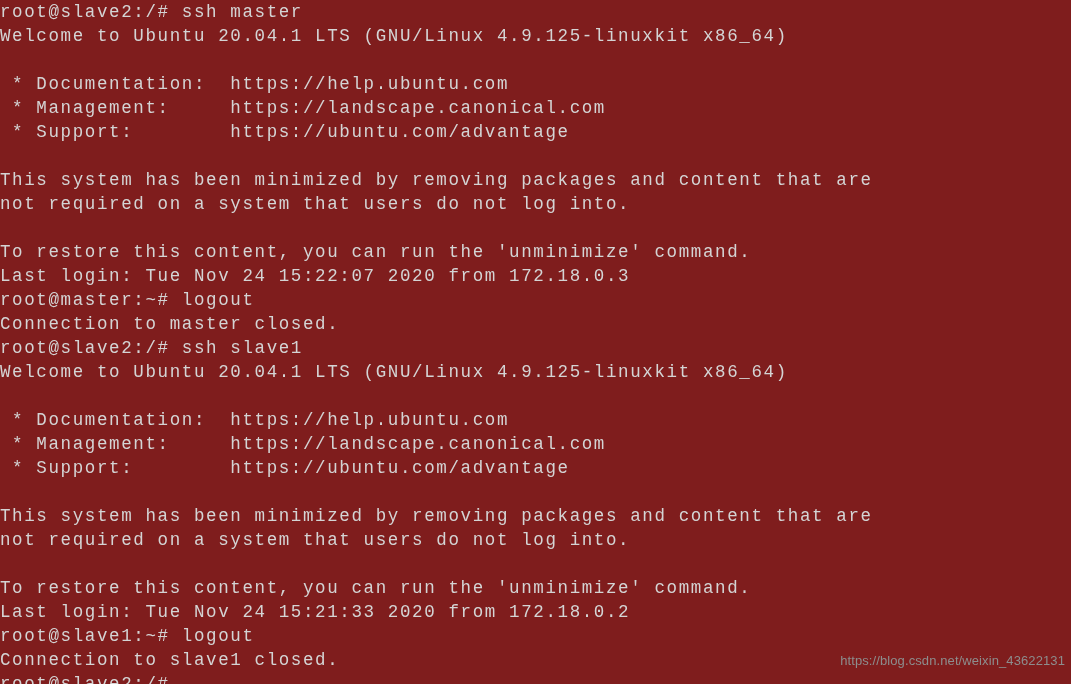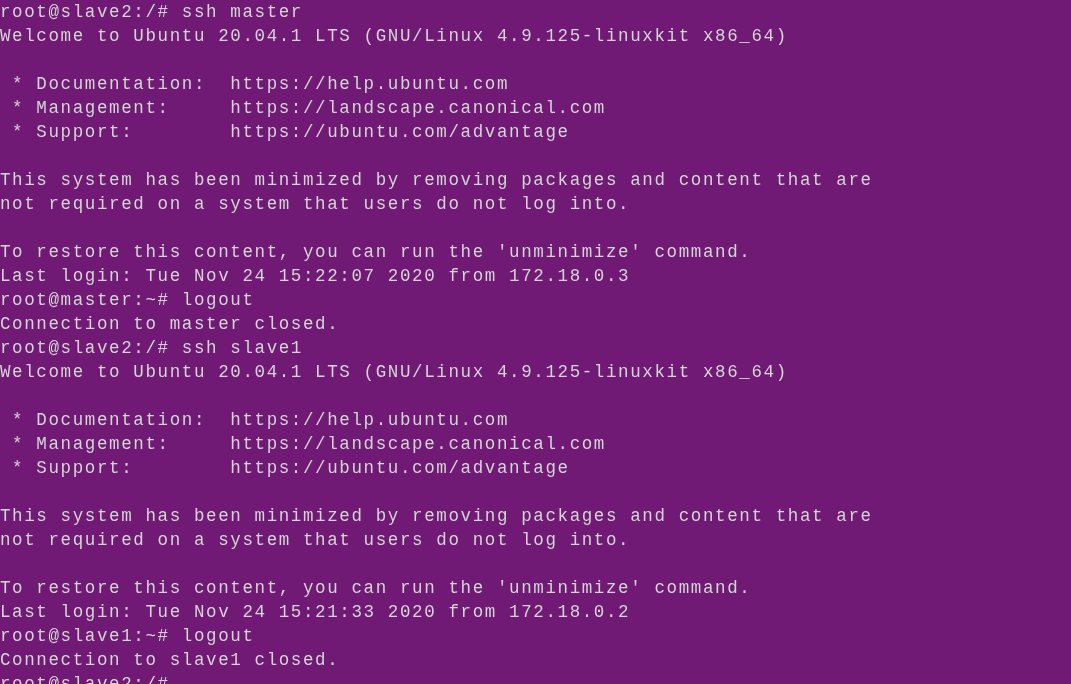--- a/index.html
+++ b/index.html
@@ -5,21 +5,21 @@
 <style>
   html, body {
     margin: 0;
     padding: 0;
     background: #0c0c0c;
   }
   #screen {
     position: relative;
     width: 1071px;
     height: 684px;
-    background: #701a75;
+    background: #7f1d1d;
     overflow: hidden;
   }
   #terminal {
     position: absolute;
     left: 0px;
     top: 0px;
     width: 1071px;
     font-family: "Liberation Mono", "DejaVu Sans Mono", monospace;
     font-size: 17.5px;
     line-height: 24px;
@@ -47,13 +47,14 @@
     letter-spacing: 0.1px;
     white-space: pre;
     pointer-events: none;
   }
 </style>
 </head>
 <body>
 
 <div id="screen">
   <div id="terminal" style="letter-spacing: 1.618px;"><div class="line">root@slave2:/# ssh master</div><div class="line">Welcome to Ubuntu 20.04.1 LTS (GNU/Linux 4.9.125-linuxkit x86_64)</div><div class="line blank"></div><div class="line"> * Documentation:  https://help.ubuntu.com</div><div class="line"> * Management:     https://landscape.canonical.com</div><div class="line"> * Support:        https://ubuntu.com/advantage</div><div class="line blank"></div><div class="line">This system has been minimized by removing packages and content that are</div><div class="line">not required on a system that users do not log into.</div><div class="line blank"></div><div class="line">To restore this content, you can run the 'unminimize' command.</div><div class="line">Last login: Tue Nov 24 15:22:07 2020 from 172.18.0.3</div><div class="line">root@master:~# logout</div><div class="line">Connection to master closed.</div><div class="line">root@slave2:/# ssh slave1</div><div class="line">Welcome to Ubuntu 20.04.1 LTS (GNU/Linux 4.9.125-linuxkit x86_64)</div><div class="line blank"></div><div class="line"> * Documentation:  https://help.ubuntu.com</div><div class="line"> * Management:     https://landscape.canonical.com</div><div class="line"> * Support:        https://ubuntu.com/advantage</div><div class="line blank"></div><div class="line">This system has been minimized by removing packages and content that are</div><div class="line">not required on a system that users do not log into.</div><div class="line blank"></div><div class="line">To restore this content, you can run the 'unminimize' command.</div><div class="line">Last login: Tue Nov 24 15:21:33 2020 from 172.18.0.2</div><div class="line">root@slave1:~# logout</div><div class="line">Connection to slave1 closed.</div><div class="line">root@slave2:/#</div></div>
+  <div id="watermark">https://blog.csdn.net/weixin_43622131</div>
 </div>
 
 </body></html>

